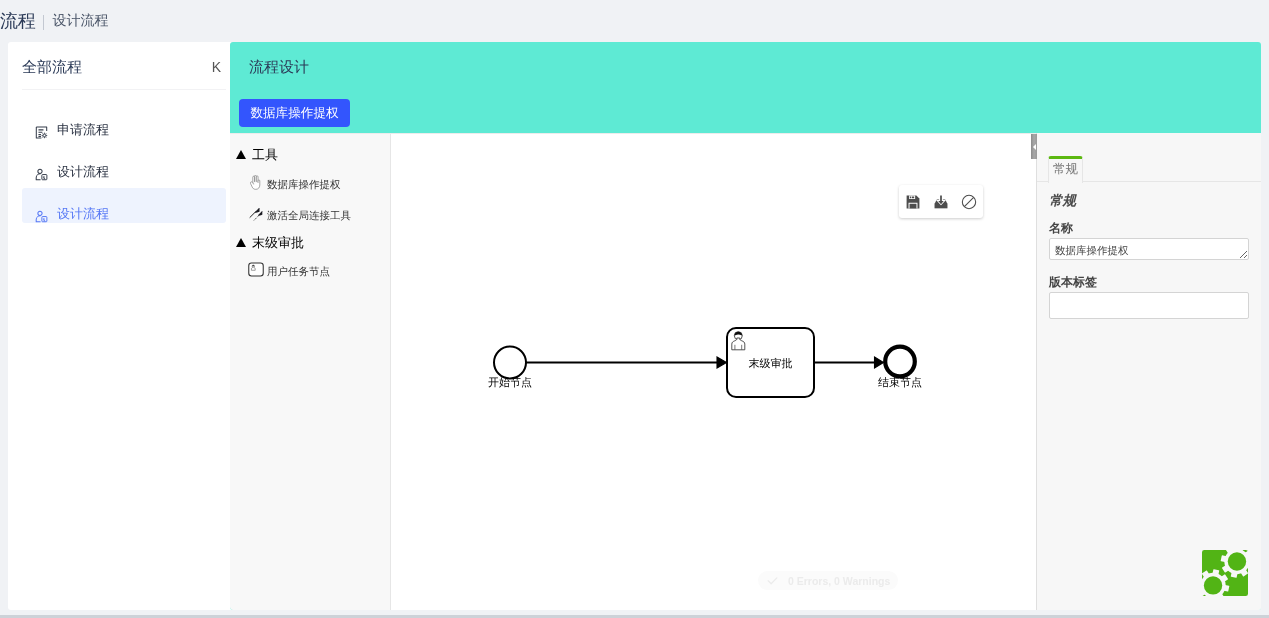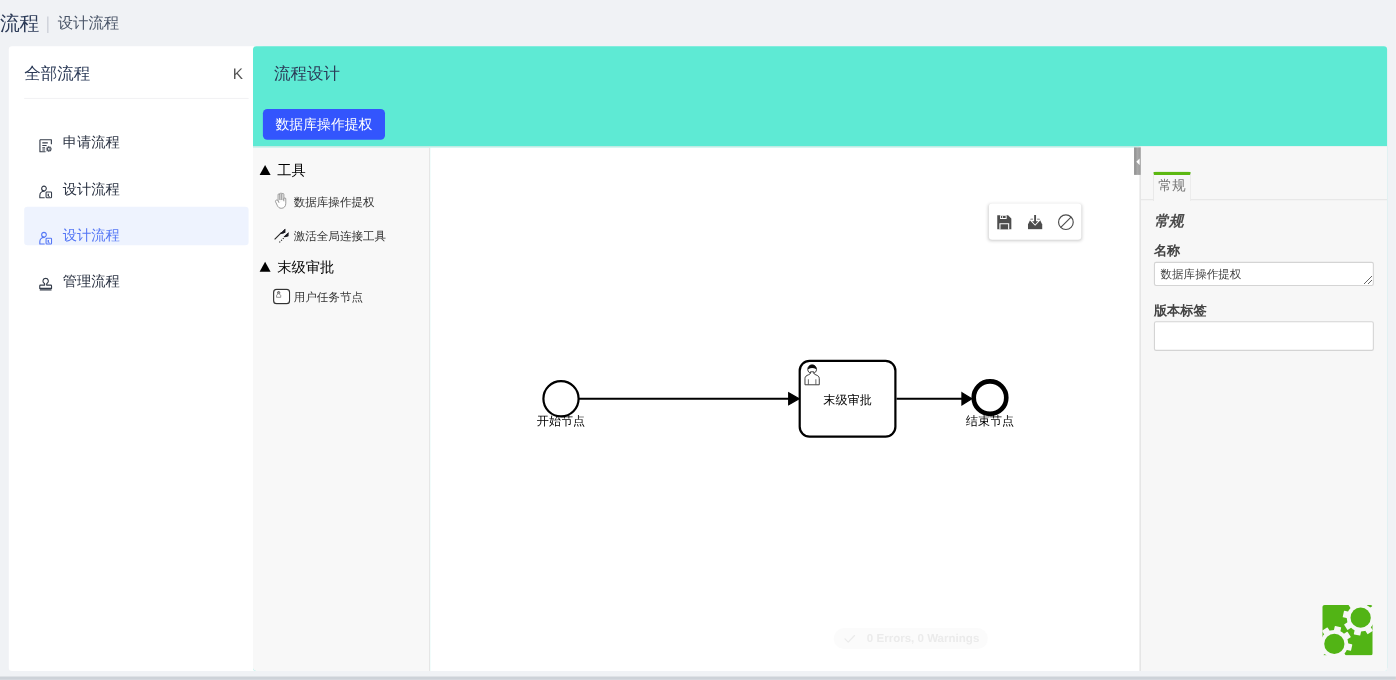--- a/index.html
+++ b/index.html
@@ -134,29 +134,20 @@
       <div class="nav on">
         <span class="ic">
           <svg viewBox="0 0 24 24">
             <path fill="none" stroke="currentColor" stroke-width="1.9" stroke-linejoin="round" stroke-linecap="round" d="M9.2 2.2a3.9 3.9 0 1 1 0 7.8 3.9 3.9 0 0 1 0-7.8z"></path>
             <path fill="none" stroke="currentColor" stroke-width="1.9" stroke-linejoin="round" stroke-linecap="round" d="M9.6 10.8c-4.1 0-7.4 3.3-7.4 7.4v3.6h7.4"></path>
             <rect x="12.7" y="12.1" width="9.2" height="9.6" rx="1.3" fill="none" stroke="currentColor" stroke-width="1.8"></rect>
             <path fill="currentColor" d="M15.3 15h2.2v3.4l1.6 1.7-1 1-1.7-1.8h-1.1z"></path>
           </svg>
         </span>
         <span class="lbl">设计流程</span>
-      </div>
-      <div class="nav">
-        <span class="ic">
-          <svg viewBox="0 0 24 24">
-            <path fill="none" stroke="currentColor" stroke-width="1.9" stroke-linejoin="round" d="M12 2.0a4.5 4.5 0 0 0-2.6 8.2c.6.4.9 1 .9 1.6v1.5H3.5c-.7 0-1.4.6-1.4 1.4v4.1h19.8v-4.1c0-.8-.6-1.4-1.4-1.4h-6.8v-1.5c0-.6.3-1.2.9-1.6A4.5 4.5 0 0 0 12 2.0z"></path>
-            <rect x="2.1" y="20.2" width="19.8" height="2.1" rx=".6" fill="currentColor"></rect>
-          </svg>
-        </span>
-        <span class="lbl">管理流程</span>
       </div>
     </div>
 </div>
 
 <div id="main">
   <div class="mh">
     <span class="ttl">流程设计</span>
   </div>
   <div class="btnrow">
     <button id="btn">数据库操作提权</button>

